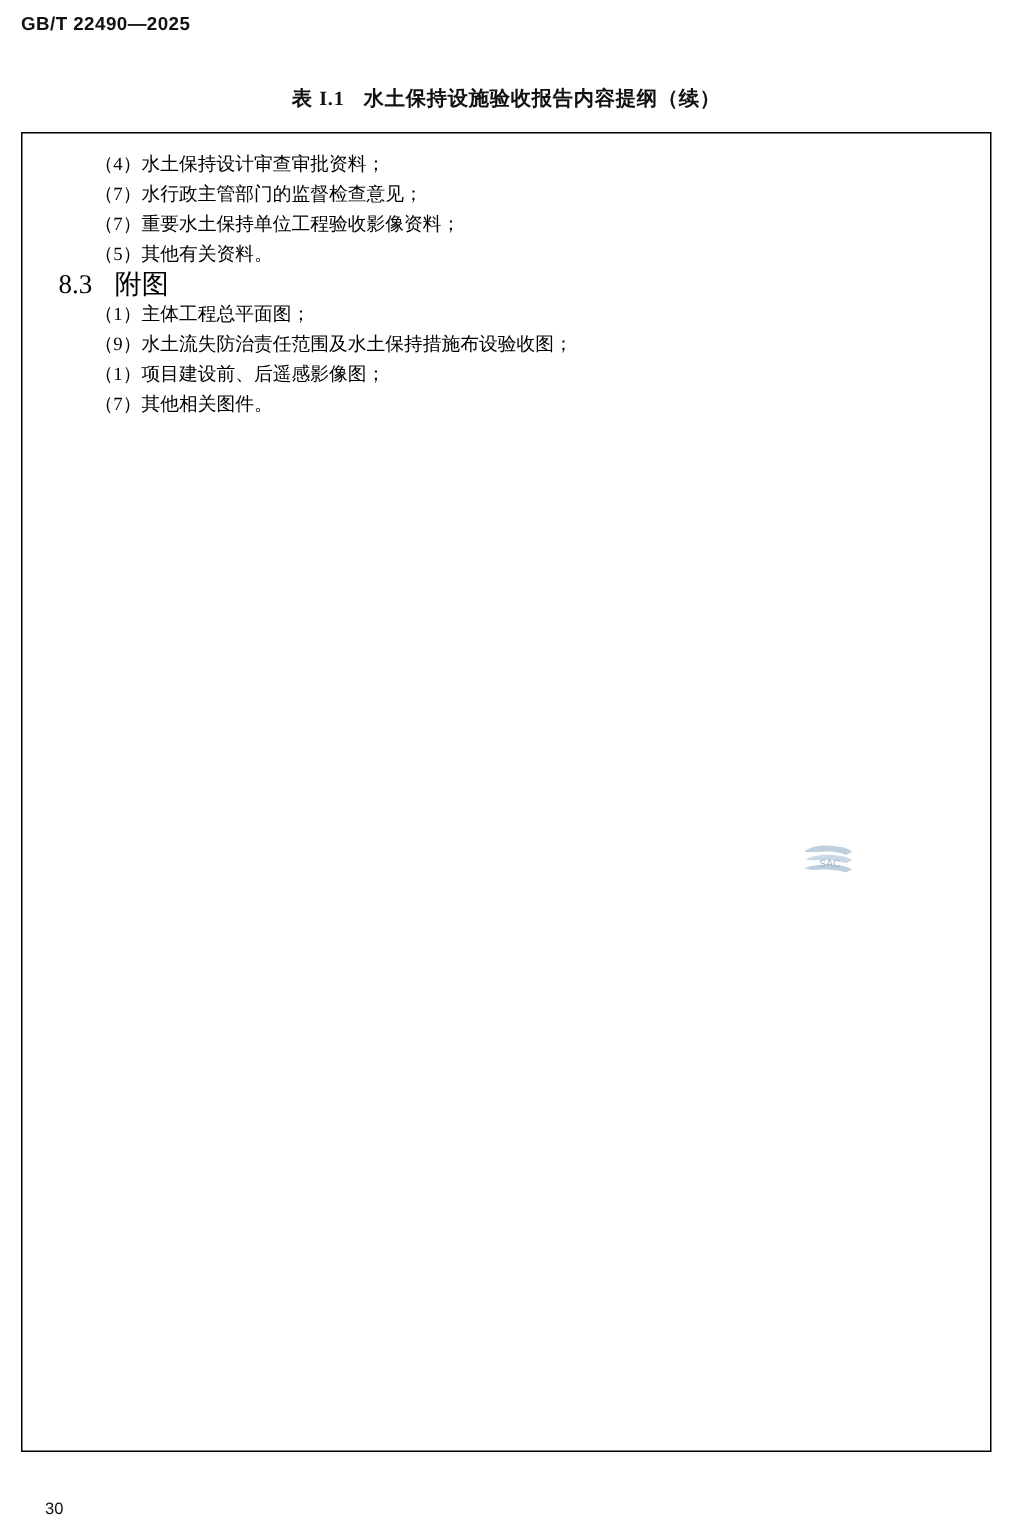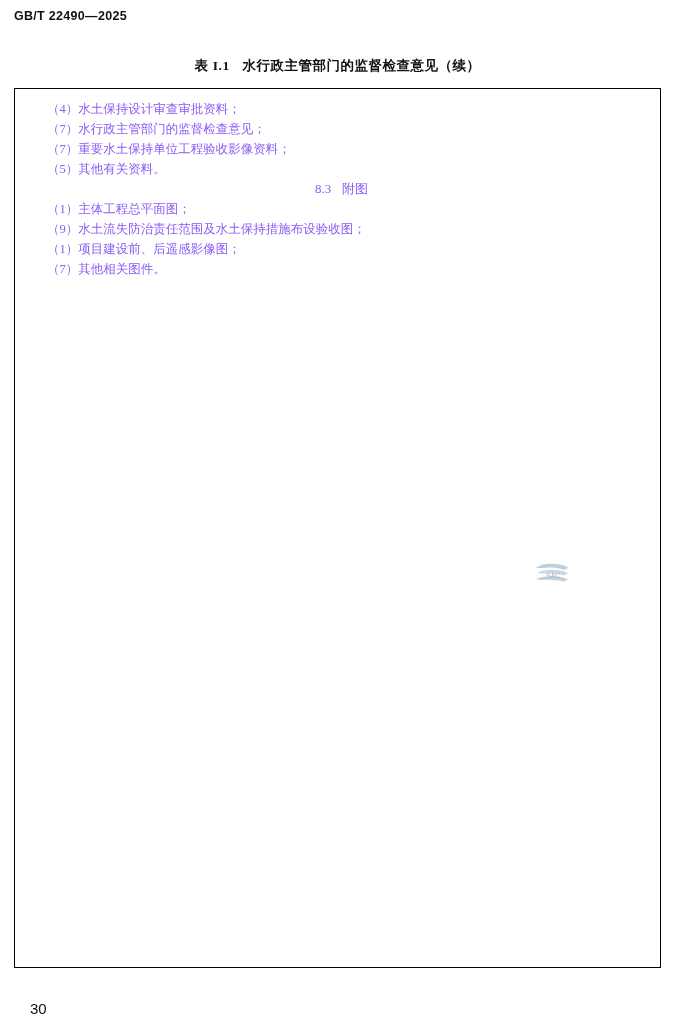--- a/index.html
+++ b/index.html
@@ -58,62 +58,62 @@
     box-sizing: border-box;
     background: #fff;
   }
   .lines {
     padding: 10px 0 0 0;
   }
   .line {
     font-family: "Liberation Serif", serif;
     font-size: 12.5px;
     line-height: 20px;
-    color: #8b5cf6;
+    color: #000000;
     white-space: pre;
+    margin-left: 16px;
   }
   .indent-2 {
     padding-left: 32px;
   }
   .sec-head {
     padding-left: 8px;
     font-family: "Liberation Sans", sans-serif;
-    font-size: 13px;
+    font-size: 18px;
     line-height: 20px;
-    text-align: center;
   }
   .sec-head .secnum {
     font-family: "Liberation Serif", serif;
   }
   .watermark {
     position: absolute;
     left: 534px;
     top: 562px;
     width: 36px;
     height: 26px;
     opacity: 0.75;
   }
   .page-number {
     position: absolute;
     left: 30px;
     top: 1000px;
     font-family: "Liberation Sans", sans-serif;
-    font-size: 15px;
+    font-size: 11px;
     color: #111;
   }
 </style>
 </head>
 <body>
 
 <div class="page">
 
   <div class="header-std">GB/T 22490—2025</div>
 
   <div class="table-title">
-    <span>表</span>&nbsp;<span class="tnum">I.1</span>&nbsp;&nbsp;&nbsp;<span>水行政主管部门的监督检查意见（续）</span>
+    <span>表</span>&nbsp;<span class="tnum">I.1</span>&nbsp;&nbsp;&nbsp;<span>水土保持设施验收报告内容提纲（续）</span>
   </div>
 
   <div class="content-box">
     <div class="lines">
       <div class="line indent-2">（4）水土保持设计审查审批资料；</div>
       <div class="line indent-2">（7）水行政主管部门的监督检查意见；</div>
       <div class="line indent-2">（7）重要水土保持单位工程验收影像资料；</div>
       <div class="line indent-2">（5）其他有关资料。</div>
 
       <div class="line sec-head"><span class="secnum">8.3</span>&nbsp;&nbsp;&nbsp;<span>附图</span></div>

